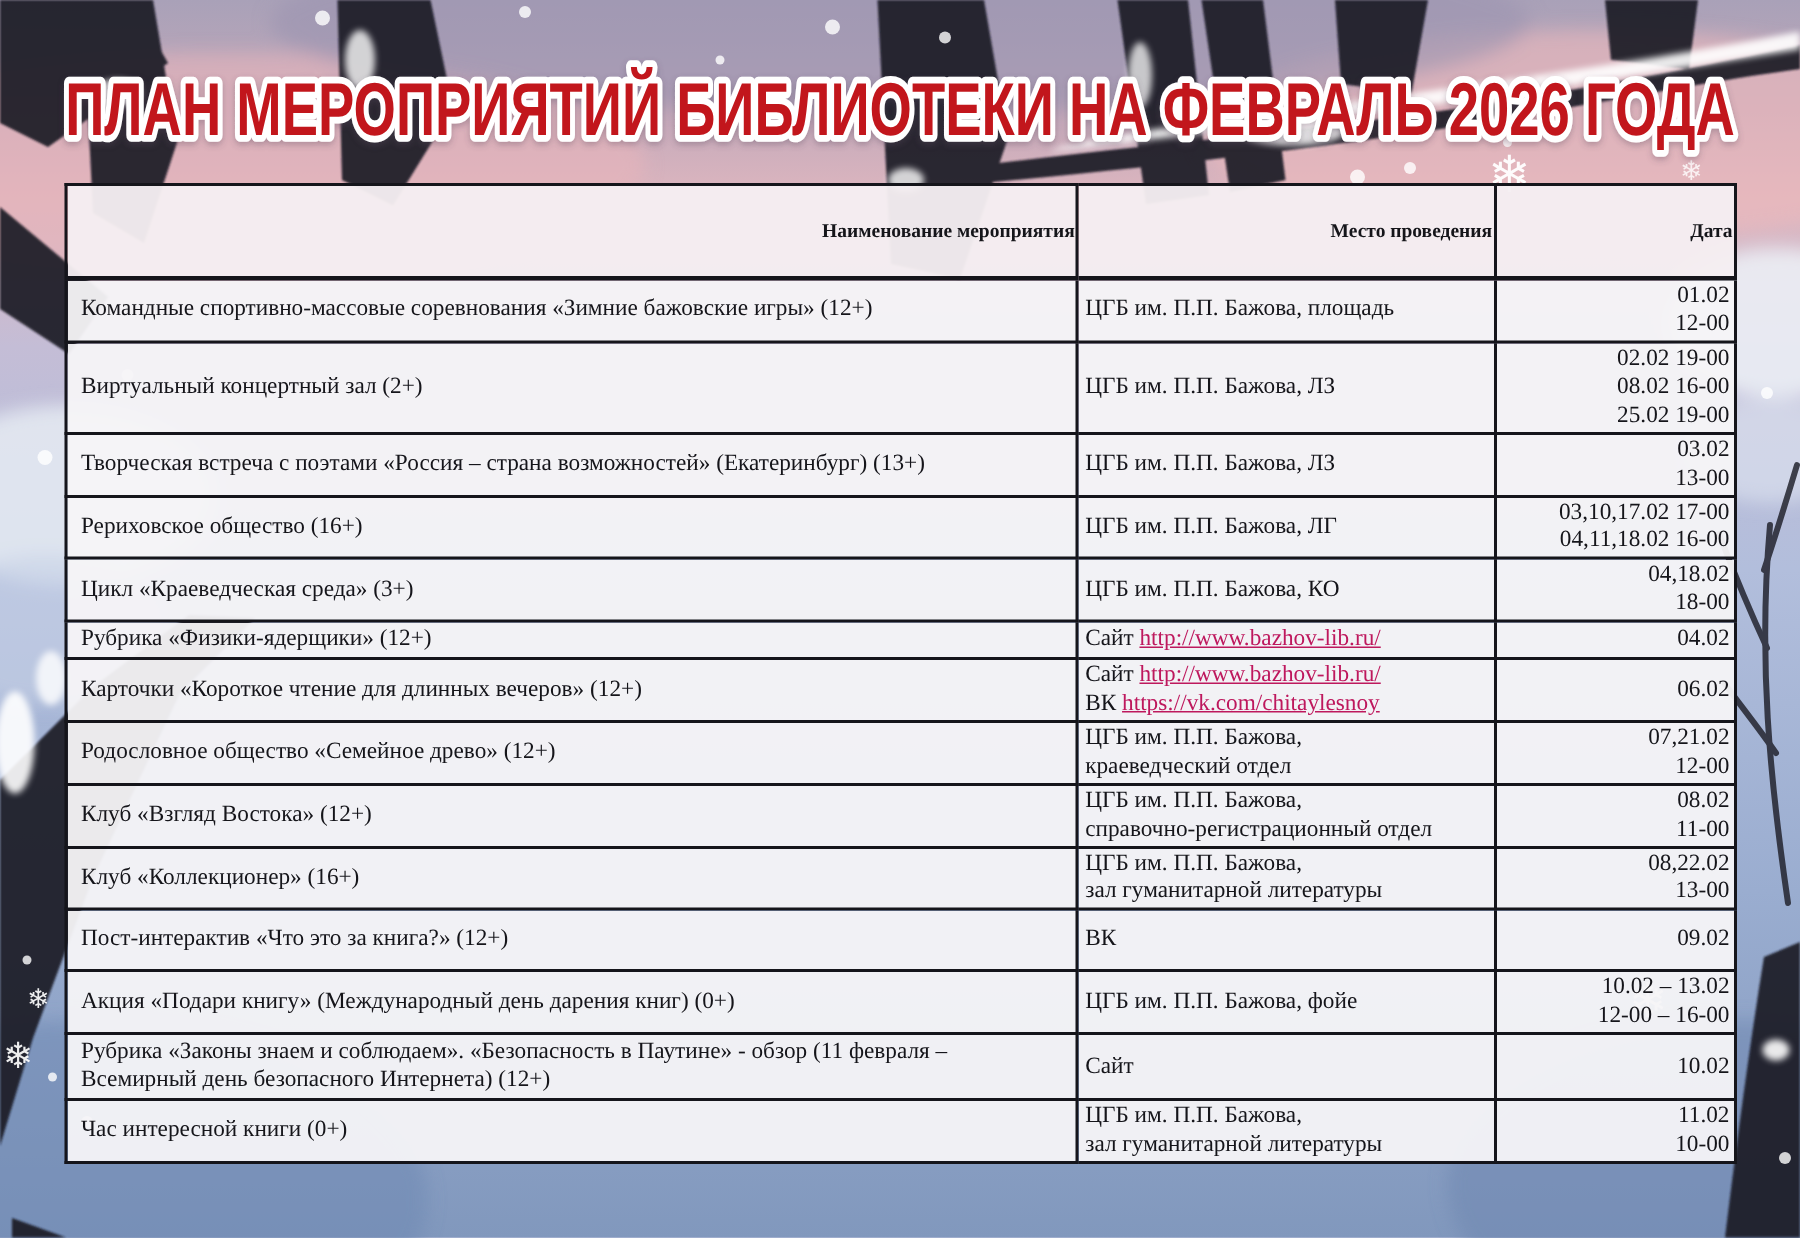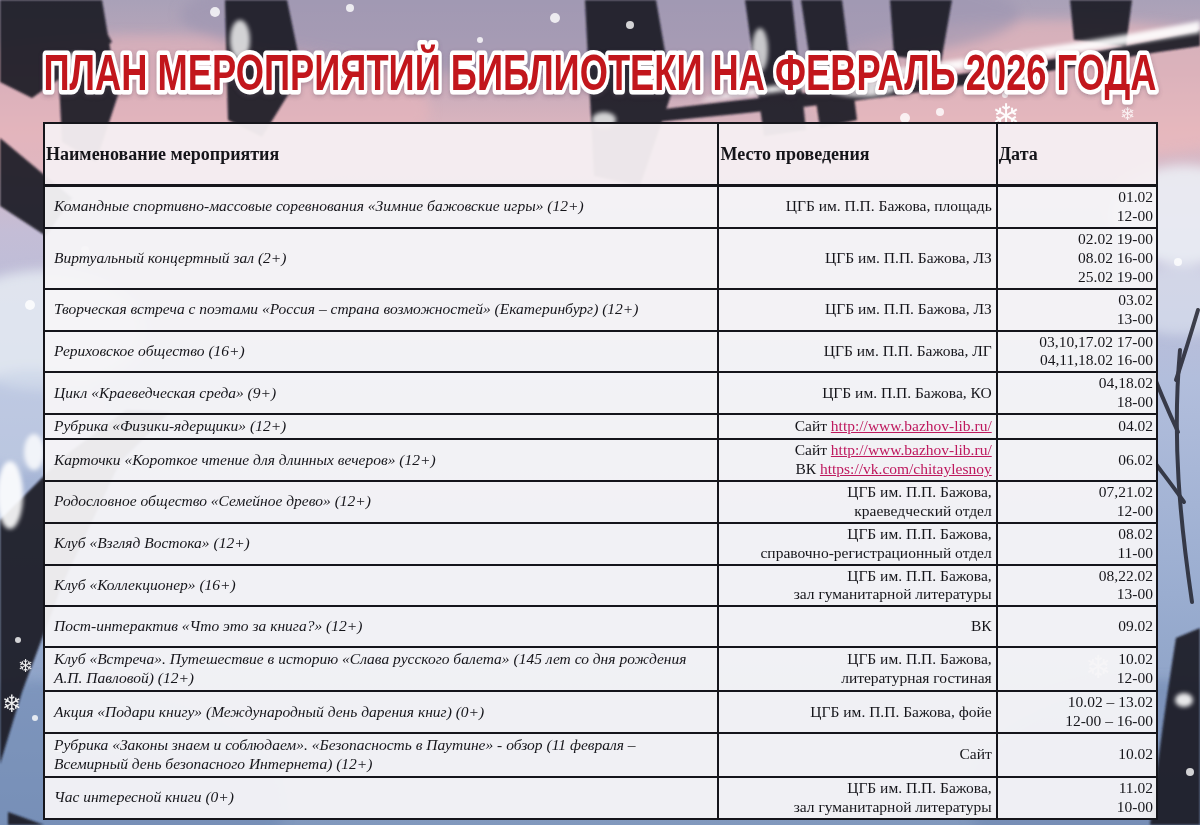--- a/index.html
+++ b/index.html
@@ -24,29 +24,29 @@
     color:#15151a;
   }
   .events th,.events td{
     border:2px solid #15151b;
     vertical-align:middle;
     overflow:hidden;
   }
   .events th{
     height:58px;
     background:rgba(245,238,241,0.96);
-    font-size:18px;font-weight:bold;text-align:left;
+    font-size:13px;font-weight:bold;text-align:right;
     border-bottom:3px solid #15151b;
   }
   .events td{
     background:rgba(246,244,247,0.95);
     font-size:15.5px;line-height:1.22;
   }
-  .events td.c-name{text-align:left;padding:2px 9px;font-style:italic;}
-  .events td.c-place{text-align:right;white-space:pre-line;padding:1px 4px;}
+  .events td.c-name{text-align:left;padding:2px 9px;}
+  .events td.c-place{text-align:left;white-space:pre-line;padding:1px 4px;}
   .events td.c-date{text-align:right;white-space:pre-line;padding:1px 3px;}
   .events tbody tr:nth-child(1){height:42px;}
   .events tbody tr:nth-child(2){height:55px;}
   .events tbody tr:nth-child(3){height:42px;}
   .events tbody tr:nth-child(4){height:40px;}
   .events tbody tr:nth-child(5){height:37px;}
   .events tbody tr:nth-child(6){height:21px;}
   .events tbody tr:nth-child(7){height:38px;}
   .events tbody tr:nth-child(8){height:37px;}
   .events tbody tr:nth-child(9){height:38px;}
@@ -197,33 +197,33 @@
 12-00</td>
   </tr>
       <tr>
     <td class="c-name">Виртуальный концертный зал (2+)</td>
     <td class="c-place">ЦГБ им. П.П. Бажова, ЛЗ</td>
     <td class="c-date">02.02 19-00
 08.02 16-00
 25.02 19-00</td>
   </tr>
       <tr>
-    <td class="c-name">Творческая встреча с поэтами «Россия – страна возможностей» (Екатеринбург) (12+)</td>
+    <td class="c-name">Творческая встреча с поэтами «Россия – страна возможностей» (Екатеринбург) (13+)</td>
     <td class="c-place">ЦГБ им. П.П. Бажова, ЛЗ</td>
     <td class="c-date">03.02
 13-00</td>
   </tr>
       <tr>
     <td class="c-name">Рериховское общество (16+)</td>
     <td class="c-place">ЦГБ им. П.П. Бажова, ЛГ</td>
     <td class="c-date">03,10,17.02 17-00
 04,11,18.02 16-00</td>
   </tr>
       <tr>
-    <td class="c-name">Цикл «Краеведческая среда» (9+)</td>
+    <td class="c-name">Цикл «Краеведческая среда» (3+)</td>
     <td class="c-place">ЦГБ им. П.П. Бажова, КО</td>
     <td class="c-date">04,18.02
 18-00</td>
   </tr>
       <tr>
     <td class="c-name">Рубрика «Физики-ядерщики» (12+)</td>
     <td class="c-place">Сайт <a class="cell-link">http://www.bazhov-lib.ru/</a></td>
     <td class="c-date">04.02</td>
   </tr>
       <tr>
@@ -249,27 +249,20 @@
     <td class="c-name">Клуб «Коллекционер» (16+)</td>
     <td class="c-place">ЦГБ им. П.П. Бажова,
 зал гуманитарной литературы</td>
     <td class="c-date">08,22.02
 13-00</td>
   </tr>
       <tr>
     <td class="c-name">Пост-интерактив «Что это за книга?» (12+)</td>
     <td class="c-place">ВК</td>
     <td class="c-date">09.02</td>
-  </tr>
-      <tr>
-    <td class="c-name">Клуб «Встреча». Путешествие в историю «Слава русского балета» (145 лет со дня рождения А.П. Павловой) (12+)</td>
-    <td class="c-place">ЦГБ им. П.П. Бажова,
-литературная гостиная</td>
-    <td class="c-date">10.02
-12-00</td>
   </tr>
       <tr>
     <td class="c-name">Акция «Подари книгу» (Международный день дарения книг) (0+)</td>
     <td class="c-place">ЦГБ им. П.П. Бажова, фойе</td>
     <td class="c-date">10.02 – 13.02
 12-00 – 16-00</td>
   </tr>
       <tr>
     <td class="c-name">Рубрика «Законы знаем и соблюдаем». «Безопасность в Паутине» - обзор (11 февраля – Всемирный день безопасного Интернета) (12+)</td>
     <td class="c-place">Сайт</td>

